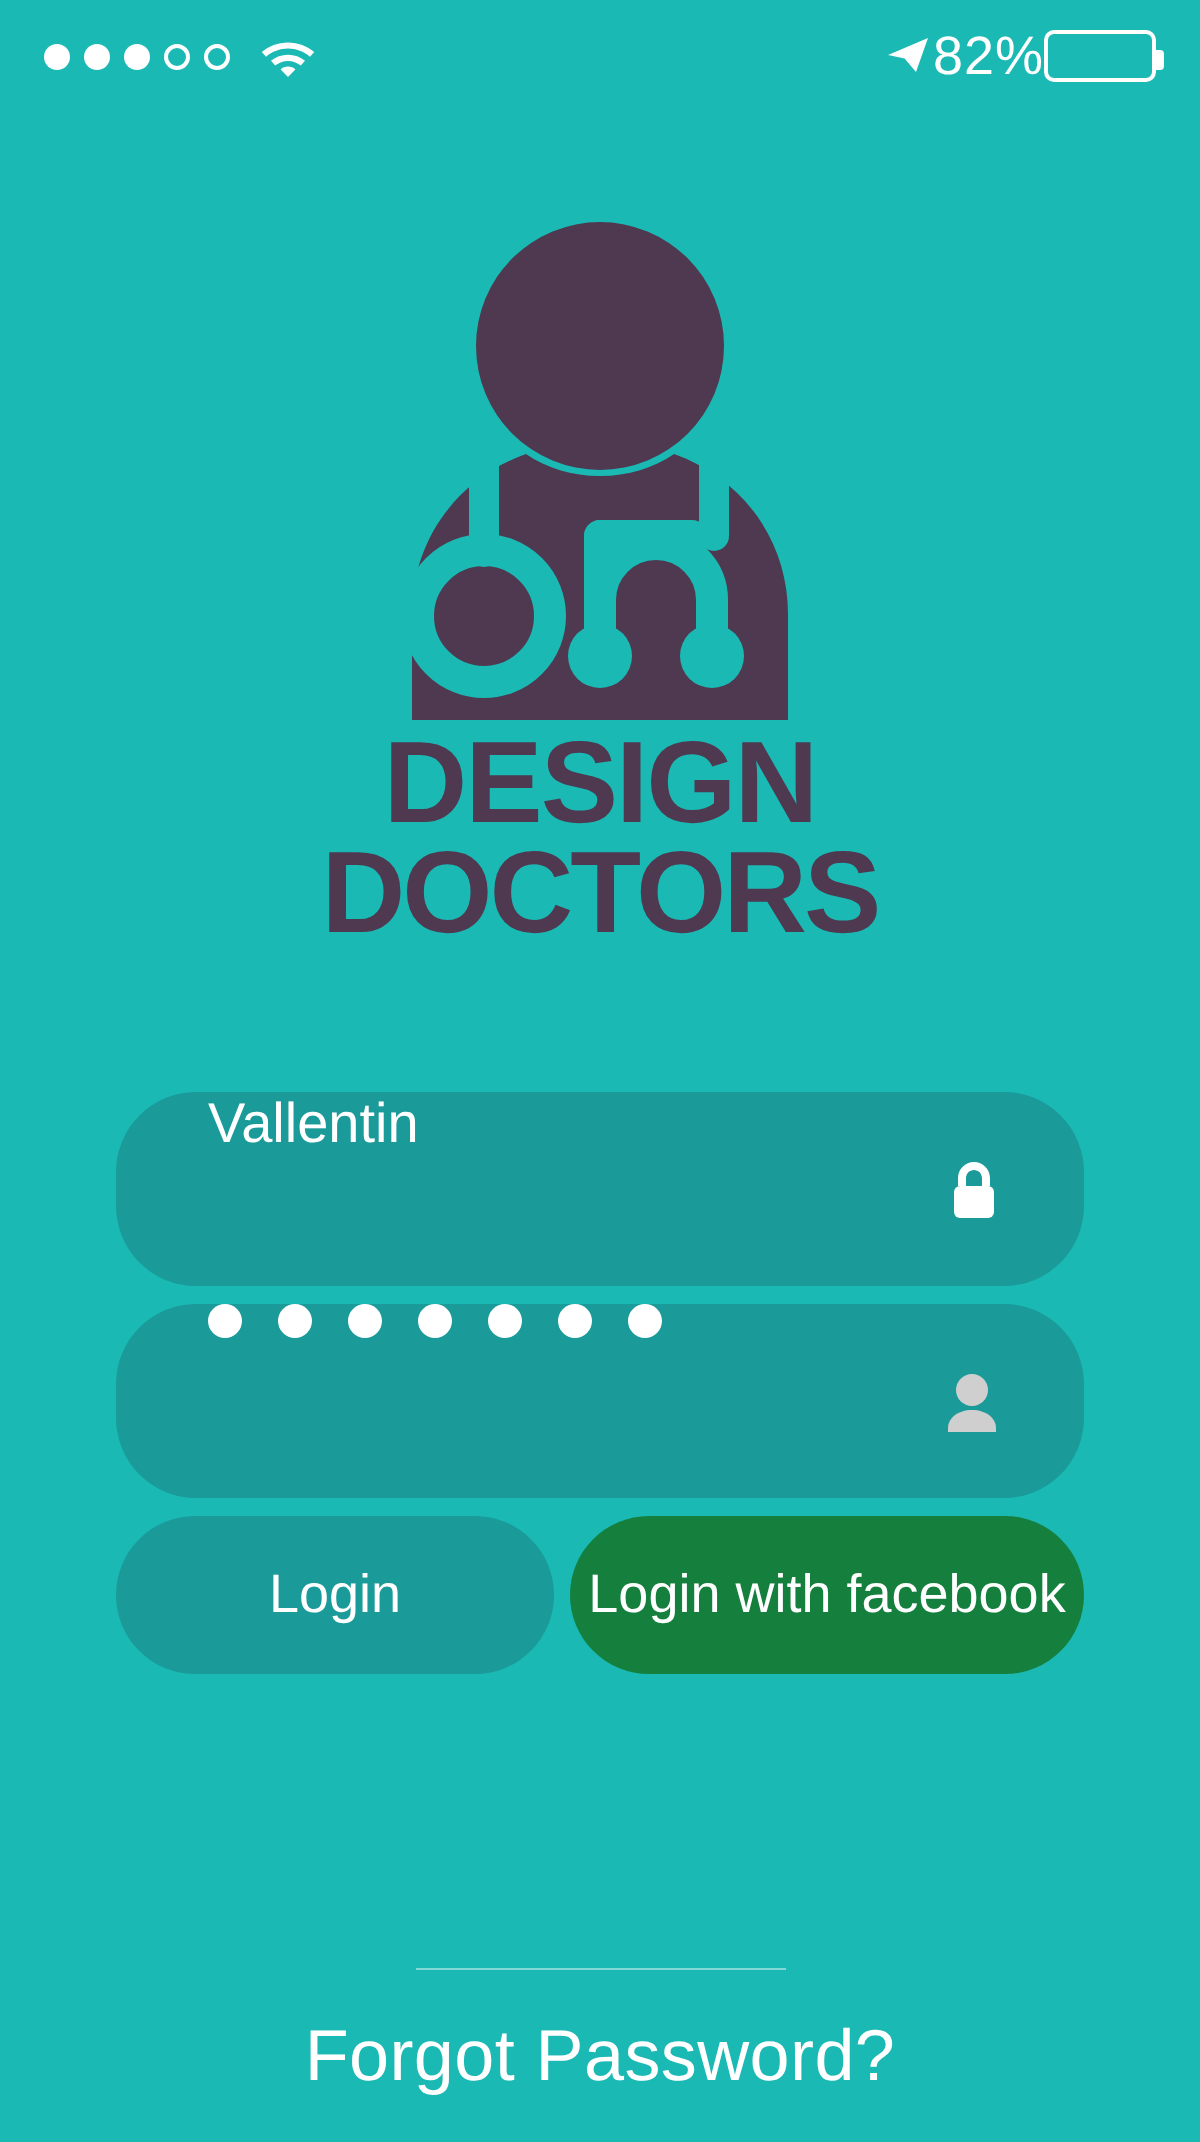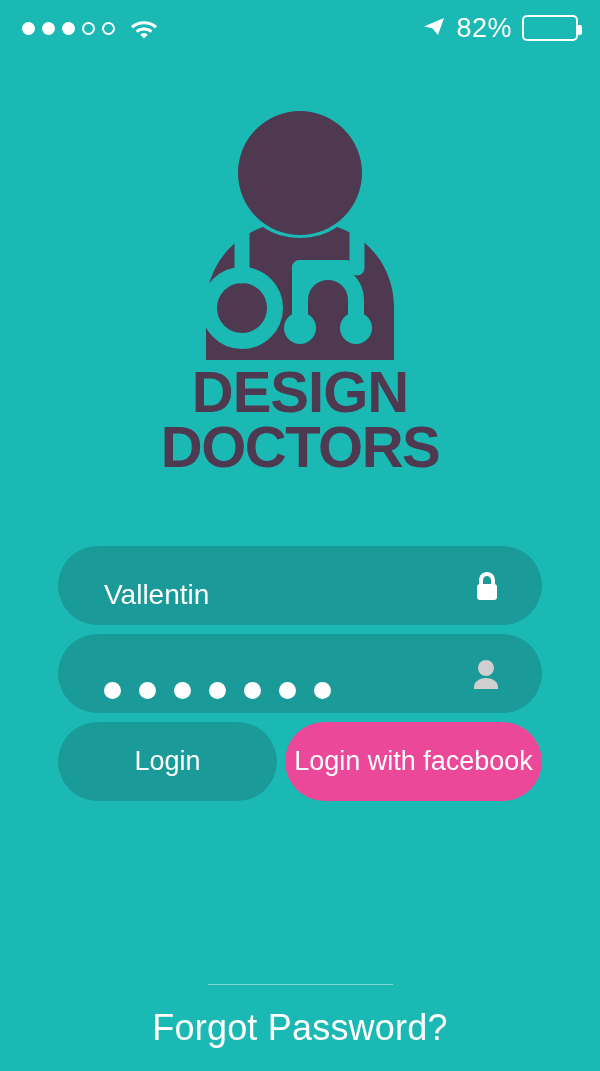--- a/index.html
+++ b/index.html
@@ -24,21 +24,21 @@
     padding:0 22px;
   }
   .sb-left { display:flex; align-items:center; gap:14px; }
   .sig-dots { display:flex; align-items:center; gap:7px; }
   .sig-dot { width:13px; height:13px; border-radius:50%; }
   .sig-dot.on { background:#ffffff; }
   .sig-dot.off { background:transparent; border:2px solid #ffffff; }
   .wifi { position:relative; width:30px; height:22px; }
   .wifi svg { display:block; }
 
-  .sb-right { display:flex; gap:10px; }
+  .sb-right { display:flex; align-items:center; }
   .loc-arrow { width:24px; height:24px; }
   .batt-pct {
     color:#ffffff; font-size:27px; font-weight:400;
     letter-spacing:.5px; line-height:1;
   }
   .battery {
     position:relative; width:56px; height:26px;
     border:2px solid #ffffff; border-radius:5px;
     padding:2px;
   }
@@ -62,23 +62,23 @@
     line-height:.95; letter-spacing:-1px;
   }
   #logo-text .line2 { letter-spacing:-1.5px; }
 
   
   #form {
     position:absolute; top:546px; left:58px; width:484px;
   }
   .field {
     position:relative;
-    height:79px; border-radius:40px;
+    height:97px; border-radius:40px;
     background:#1a9a99;
-    display:flex; align-items:flex-end;
+    display:flex; align-items:flex-start;
     padding:0 26px 14px 46px;
     margin-bottom:9px;
   }
   .field-value {
     color:#ffffff; font-size:28px; font-weight:400;
   }
   .field-icon {
     position:absolute; right:42px; top:50%;
     transform:translateY(-50%);
     display:flex; align-items:center;
@@ -89,21 +89,21 @@
   
   #buttons { display:flex; gap:8px; margin-top:0; }
   .btn {
     height:79px; border-radius:40px; border:none;
     display:flex; align-items:center; justify-content:center;
     color:#ffffff; font-size:27px; font-family:"Liberation Sans", sans-serif;
     cursor:pointer;
     text-align:center;
   }
   #login-button { width:219px; background:#1a9a99; }
-  #facebook-button { width:257px; background:#ec4899; }
+  #facebook-button { width:257px; background:#15803d; }
 
   
   #footer {
     position:absolute; left:0; bottom:22px; width:600px;
     display:flex; flex-direction:column; align-items:center;
   }
   #footer-divider {
     width:185px; height:1px;
     background:rgba(255,255,255,.45);
     margin-bottom:22px;

